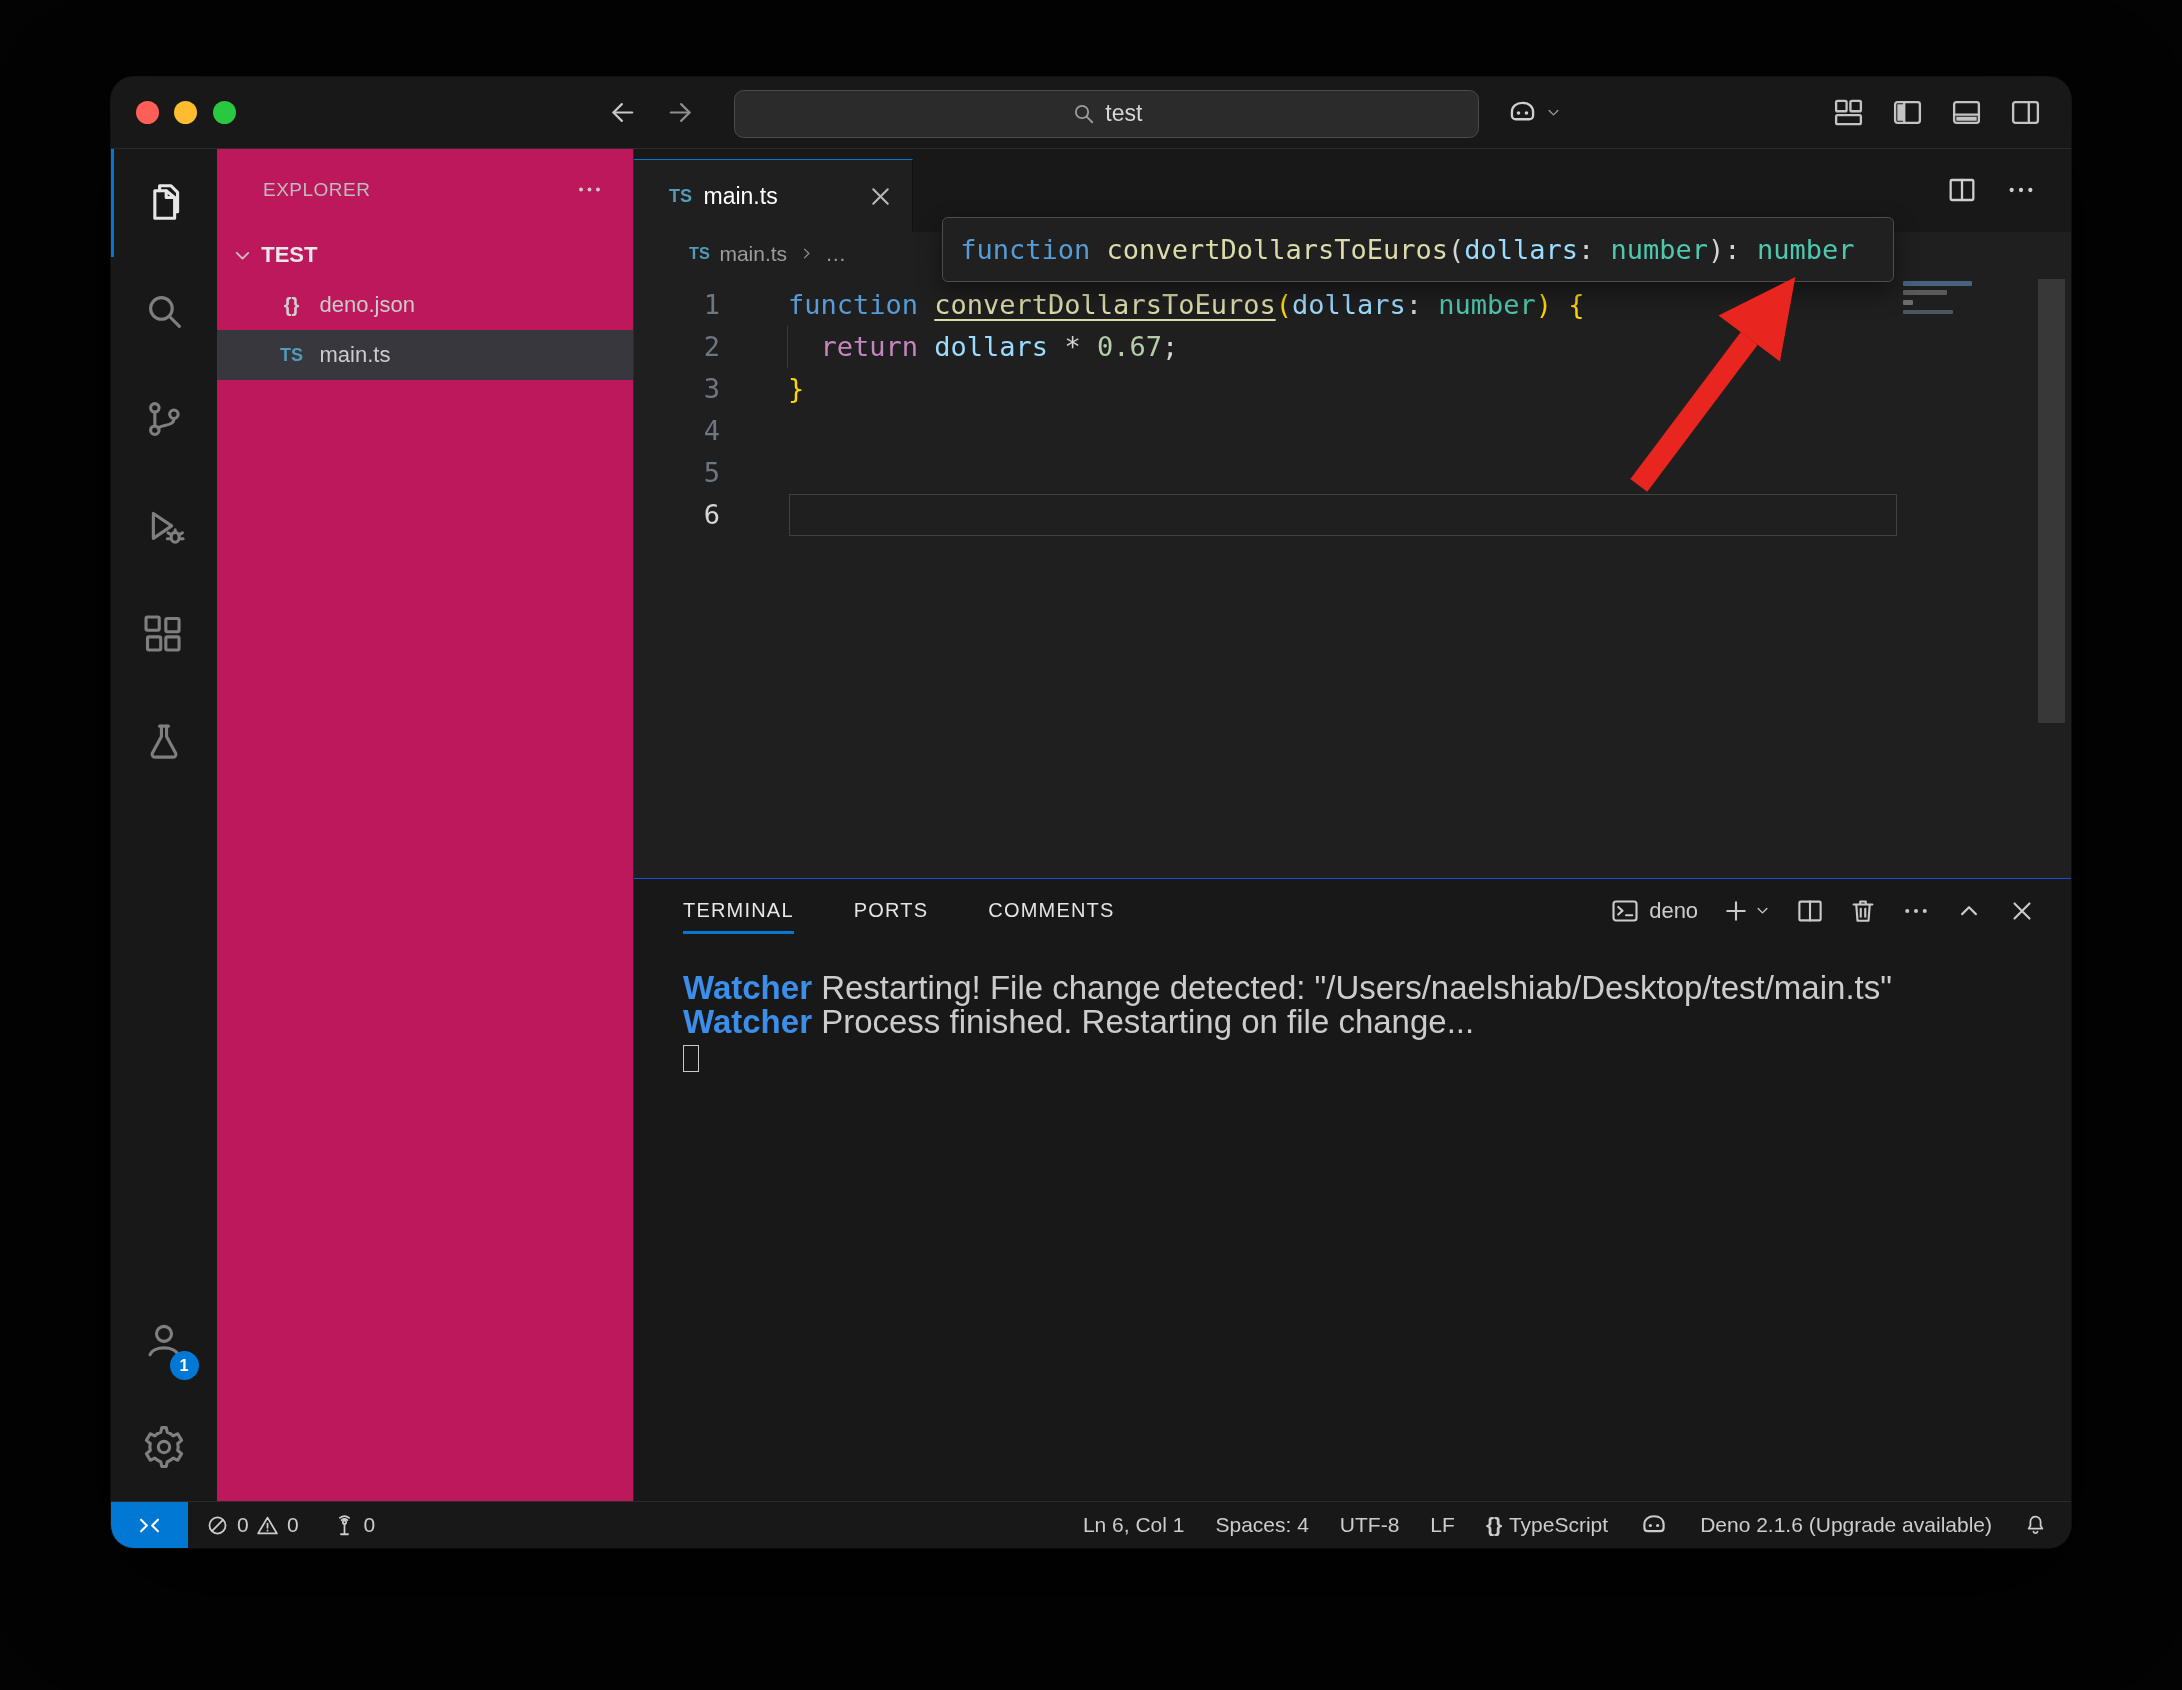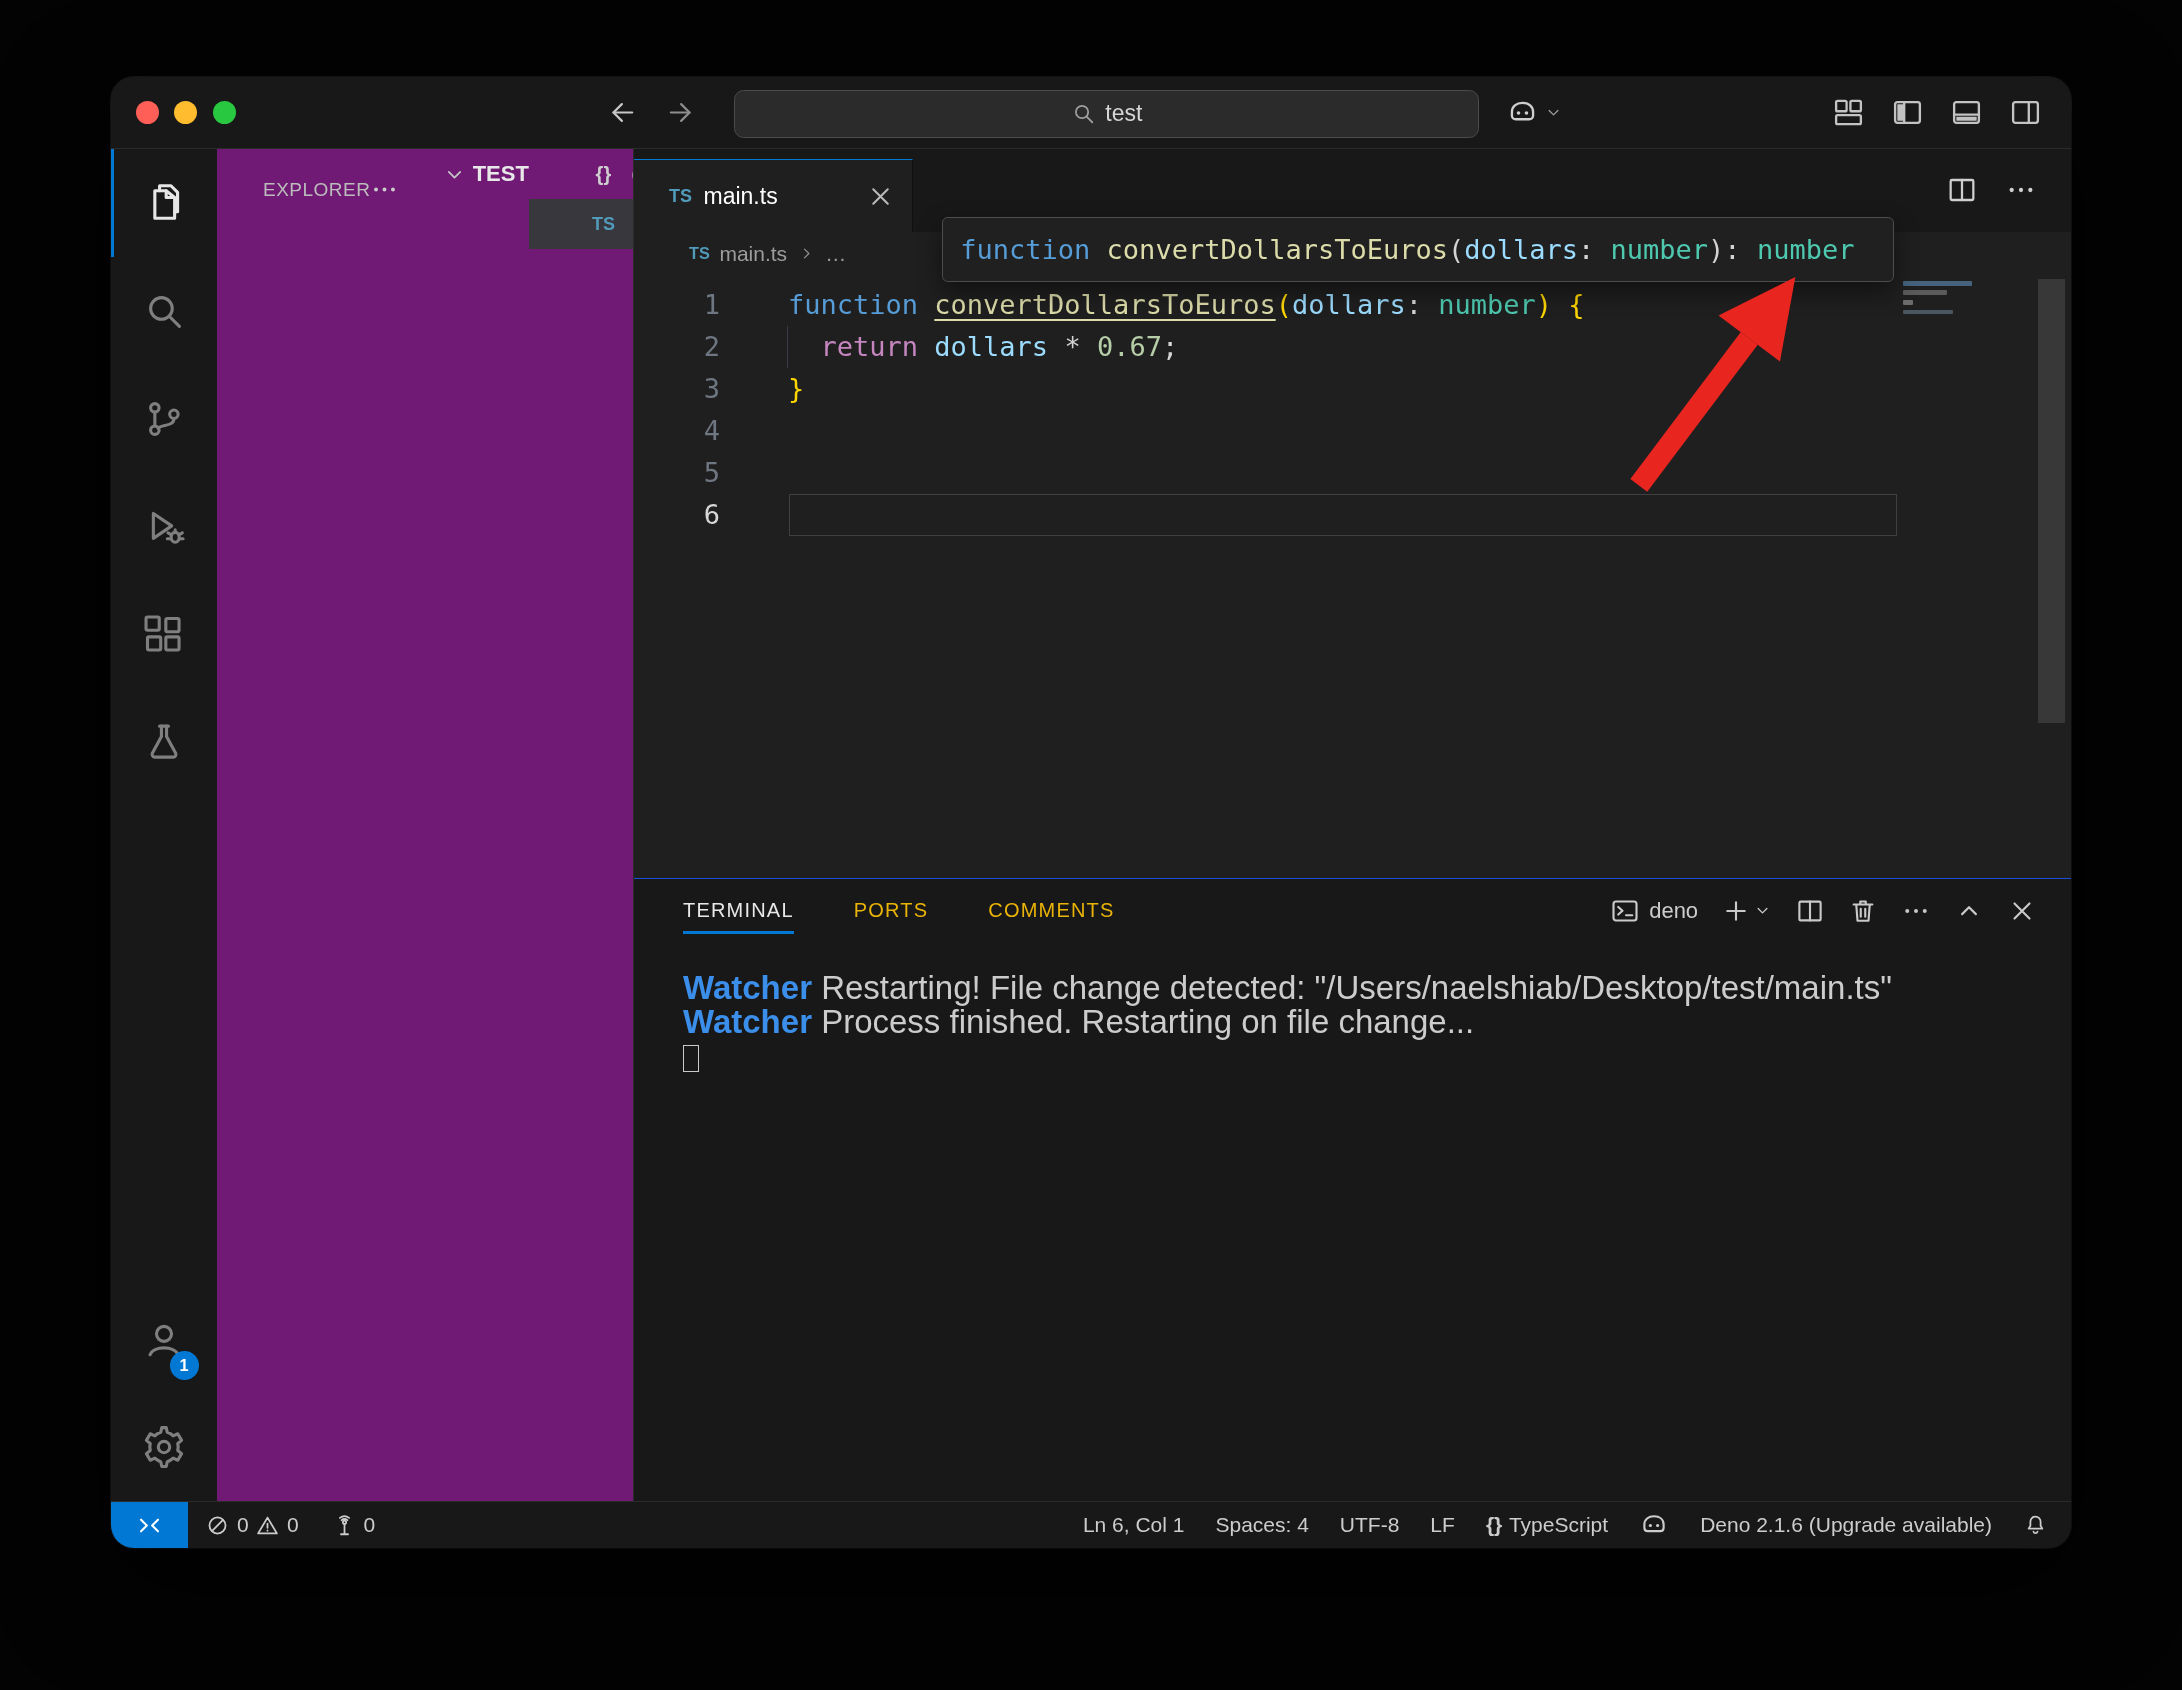--- a/index.html
+++ b/index.html
@@ -33,21 +33,21 @@
   .body-row{position:absolute;top:72px;bottom:47px;left:0;right:0;display:flex}
 
   .activity-bar{width:106px;background:#181818;display:flex;flex-direction:column;justify-content:space-between}
   .activity-item{height:108px;display:flex;align-items:center;justify-content:center;color:#7f7f7f;
     position:relative;border-left:3.8px solid transparent;border-right:3.8px solid transparent}
   .activity-item.active{border-left-color:#0078d4;color:#e6e6e6}
   .ab-icon{width:44px;height:44px;display:block}
   .badge{position:absolute;right:15.4px;bottom:13.4px;width:29px;height:29px;background:#0078d4;border-radius:50%;
     color:#fff;font-size:16.3px;font-weight:700;display:flex;align-items:center;justify-content:center}
 
-  .sidebar{width:416px;background:#701a75;display:flex;flex-direction:row}
+  .sidebar{width:416px;background:#be185d;display:flex;flex-direction:column}
   .sb-header{height:81px;display:flex;align-items:center;padding:0 29px 0 46px;color:#bcbcbc;
     font-size:19px;letter-spacing:0.5px}
   .sb-more{margin-left:auto;width:29px;height:29px;color:#cccccc}
   .row-root{height:50px;display:flex;align-items:center;gap:5.8px;padding-left:13.4px;font-size:22px;
     font-weight:700;color:#e8e8e8}
   .chev{width:25px;height:25px;color:#c5c5c5;flex:none}
   .chev.sm{width:23px;height:23px}
   .row-file{height:50px;display:flex;align-items:center;gap:11.5px;padding-left:58px;font-size:22px;color:#cccccc}
   .row-file.selected{background:#37373d}
   .file-ico{width:33px;text-align:center;font-weight:700;flex:none}
@@ -92,21 +92,21 @@
   .hover-tooltip{position:absolute;left:308px;top:68px;width:952px;height:65px;background:#202020;
     border:1px solid #4d4d4d;border-radius:5.8px;display:flex;align-items:center;padding:0 17.3px;
     font-family:"DejaVu Sans Mono","Liberation Mono",monospace;font-size:27px;z-index:50;white-space:pre;
     box-shadow:0 9.6px 25px rgba(0,0,0,.45)}
   .annotation-arrow{position:absolute;left:0;top:0;width:1438px;height:1352px;pointer-events:none;z-index:60}
 
   
   .panel{height:623px;background:#181818;border-top:1px solid #1d4ed8;display:flex;flex-direction:column}
   .panel-header{height:63px;display:flex;align-items:center;padding:0 34px 0 49px}
   .p-tabs{display:flex;gap:60px;height:100%}
-  .p-tab{position:relative;display:flex;align-items:center;font-size:20px;letter-spacing:1.2px;color:#eab308}
+  .p-tab{position:relative;display:flex;align-items:center;font-size:20px;letter-spacing:1.2px;color:#e5e5e5}
   .p-tab.active{color:#e8e8e8}
   .p-tab.active::after{content:"";position:absolute;left:0;right:0;bottom:7.7px;height:2.9px;background:#0078d4}
   .p-actions{margin-left:auto;display:flex;align-items:center;gap:23px;color:#c9c9c9}
   .p-ico{width:30px;height:30px}
   .p-shell{display:flex;align-items:center;gap:9.6px;font-size:22px;color:#cccccc}
   .p-plus{display:flex;align-items:center;gap:1.9px}
   .p-chev{width:19px;height:19px}
   .terminal-body{padding:29px 0 0 49px;font-family:Liberation Sans, sans-serif;
     font-size:33px;line-height:34px;color:#cccccc}
   .term-line{white-space:pre}

